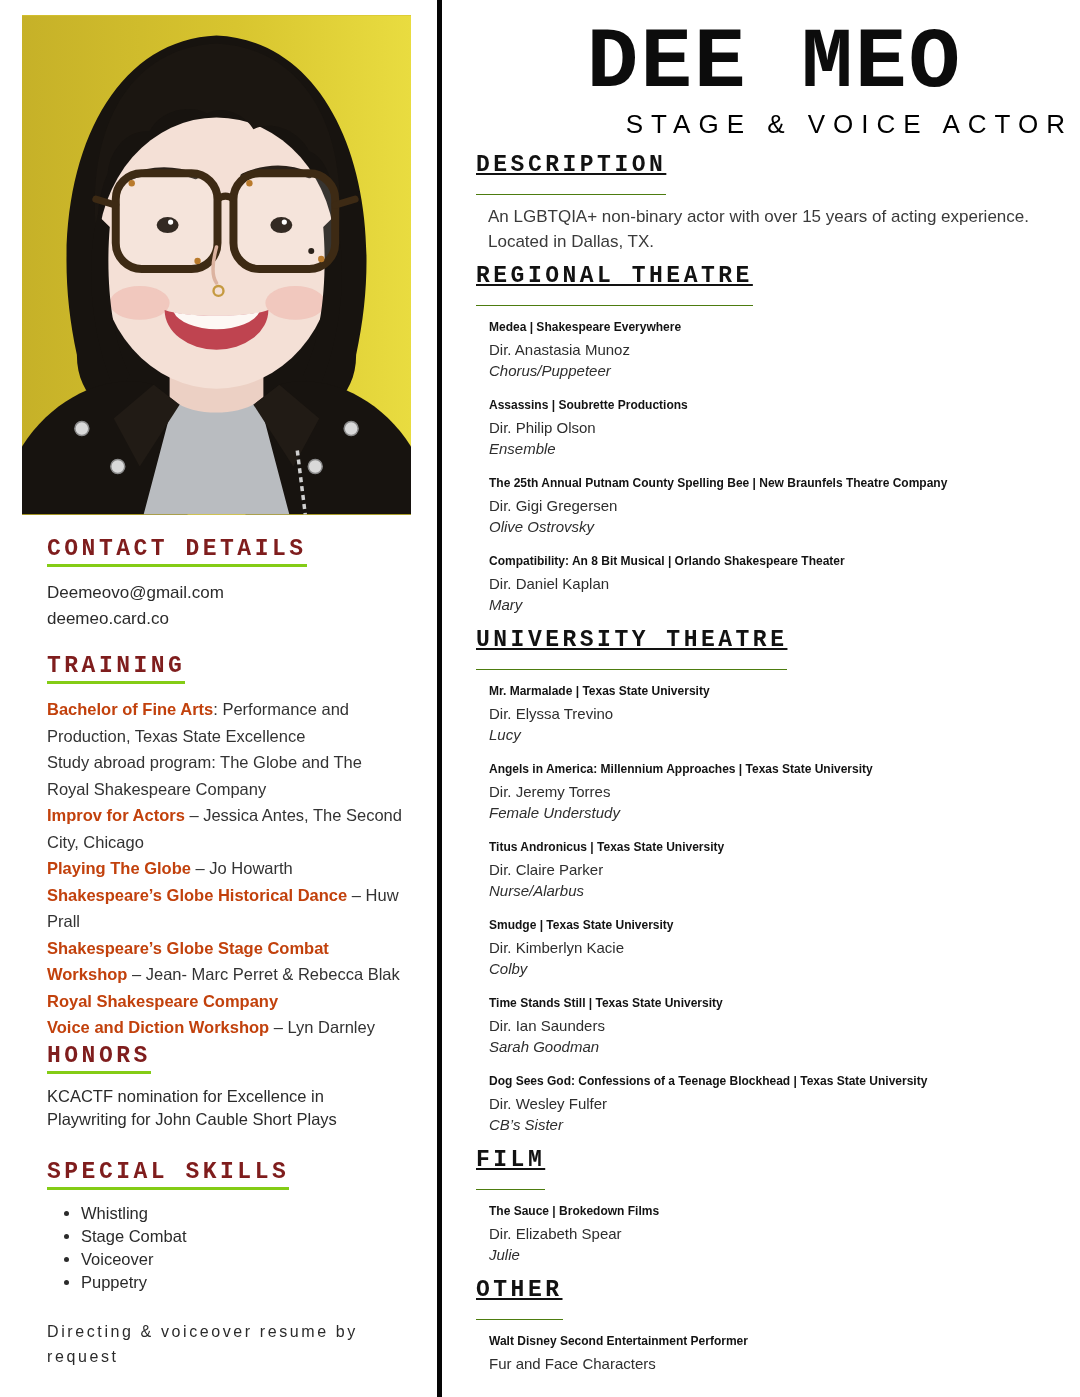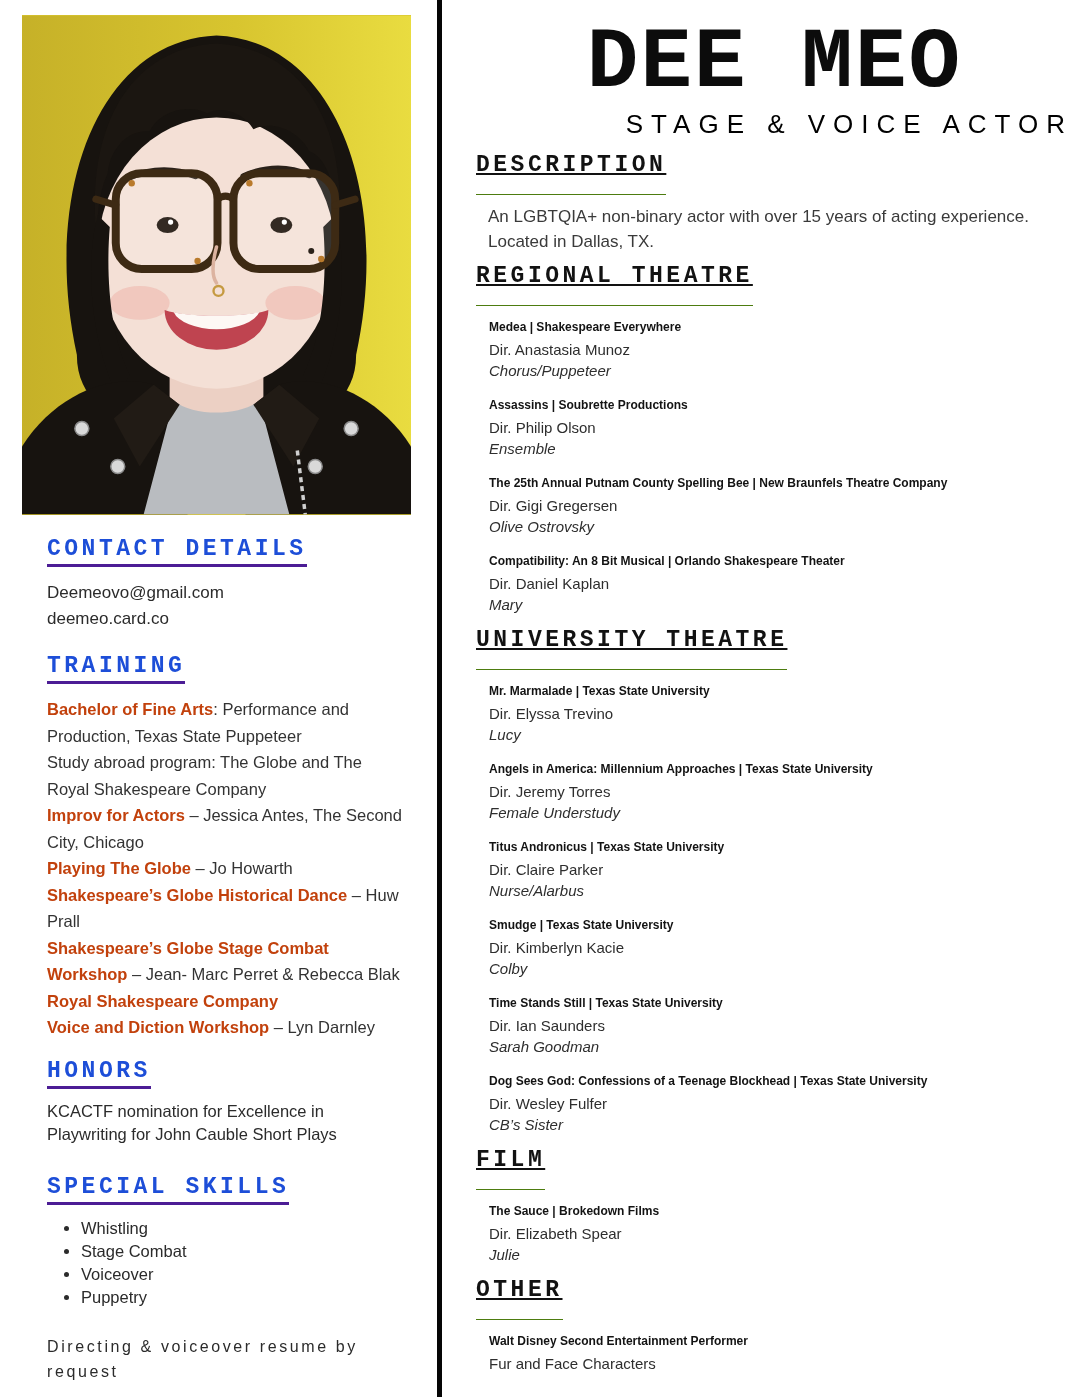--- a/index.html
+++ b/index.html
@@ -18,34 +18,34 @@
   }
 
   
   .left-col { position:absolute; left:22px; top:15px; width:392px; }
   .photo { width:389px; height:500px; overflow:hidden; background:#d8c52f; }
   .left-inner { padding-left:25px; padding-right:6px; }
 
   .l-head {
     font-family:"Liberation Mono", monospace;
     font-weight:700; font-size:23px; letter-spacing:3.5px;
-    color:#1d4ed8; display:inline-block;
-    border-bottom:3px solid #4c1d95; padding-bottom:2px;
+    color:#7f1d1d; display:inline-block;
+    border-bottom:3px solid #84cc16; padding-bottom:2px;
     white-space:nowrap;
   }
   .sec-contact { margin-top:21px; }
   .contact-lines { margin-top:13px; }
   .contact-lines p { font-size:17px; line-height:26px; color:#2b2b2b; }
 
   .sec-training { margin-top:21px; }
   .training-items { margin-top:12px; }
   .training-items p { font-size:16.5px; line-height:26.5px; color:#333; }
   .training-items b { color:#c2410c; }
 
-  .sec-honors { margin-top:17px; }
+  .sec-honors { margin-top:2px; }
   .honors-text { margin-top:11px; font-size:16.5px; line-height:23px; color:#2b2b2b; max-width:330px; }
 
   .sec-skills { margin-top:28px; }
   .skills-list { margin-top:12px; padding-left:34px; }
   .skills-list li { font-size:16.5px; line-height:23px; color:#2b2b2b; }
 
   .left-note { margin-top:25px; font-size:16px; line-height:25px; letter-spacing:2.6px; color:#2b2b2b; }
 
   
   .right-col { position:absolute; left:454px; top:0; width:637px; padding:20px 18px 0 22px; }
@@ -169,21 +169,21 @@
 
         <p>Deemeovo@gmail.com</p>
             <p>deemeo.card.co</p>
           </div>
       </section>
 
       <section class="sec-training">
         <h2 class="l-head">TRAINING</h2>
         <div class="training-items">
 
-            <p><b>Bachelor of Fine Arts</b><span>: Performance and Production, Texas State Puppeteer</span></p>
+            <p><b>Bachelor of Fine Arts</b><span>: Performance and Production, Texas State Excellence</span></p>
 
             <p><span>Study abroad program: The Globe and The Royal Shakespeare Company</span></p>
 
             <p><b>Improv for Actors</b><span> – Jessica Antes, The Second City, Chicago</span></p>
 
             <p><b>Playing The Globe</b><span> – Jo Howarth</span></p>
 
             <p><b>Shakespeare’s Globe Historical Dance</b><span> – Huw Prall</span></p>
 
             <p><b>Shakespeare’s Globe Stage Combat Workshop</b><span> – Jean- Marc Perret &amp; Rebecca Blak</span></p>

